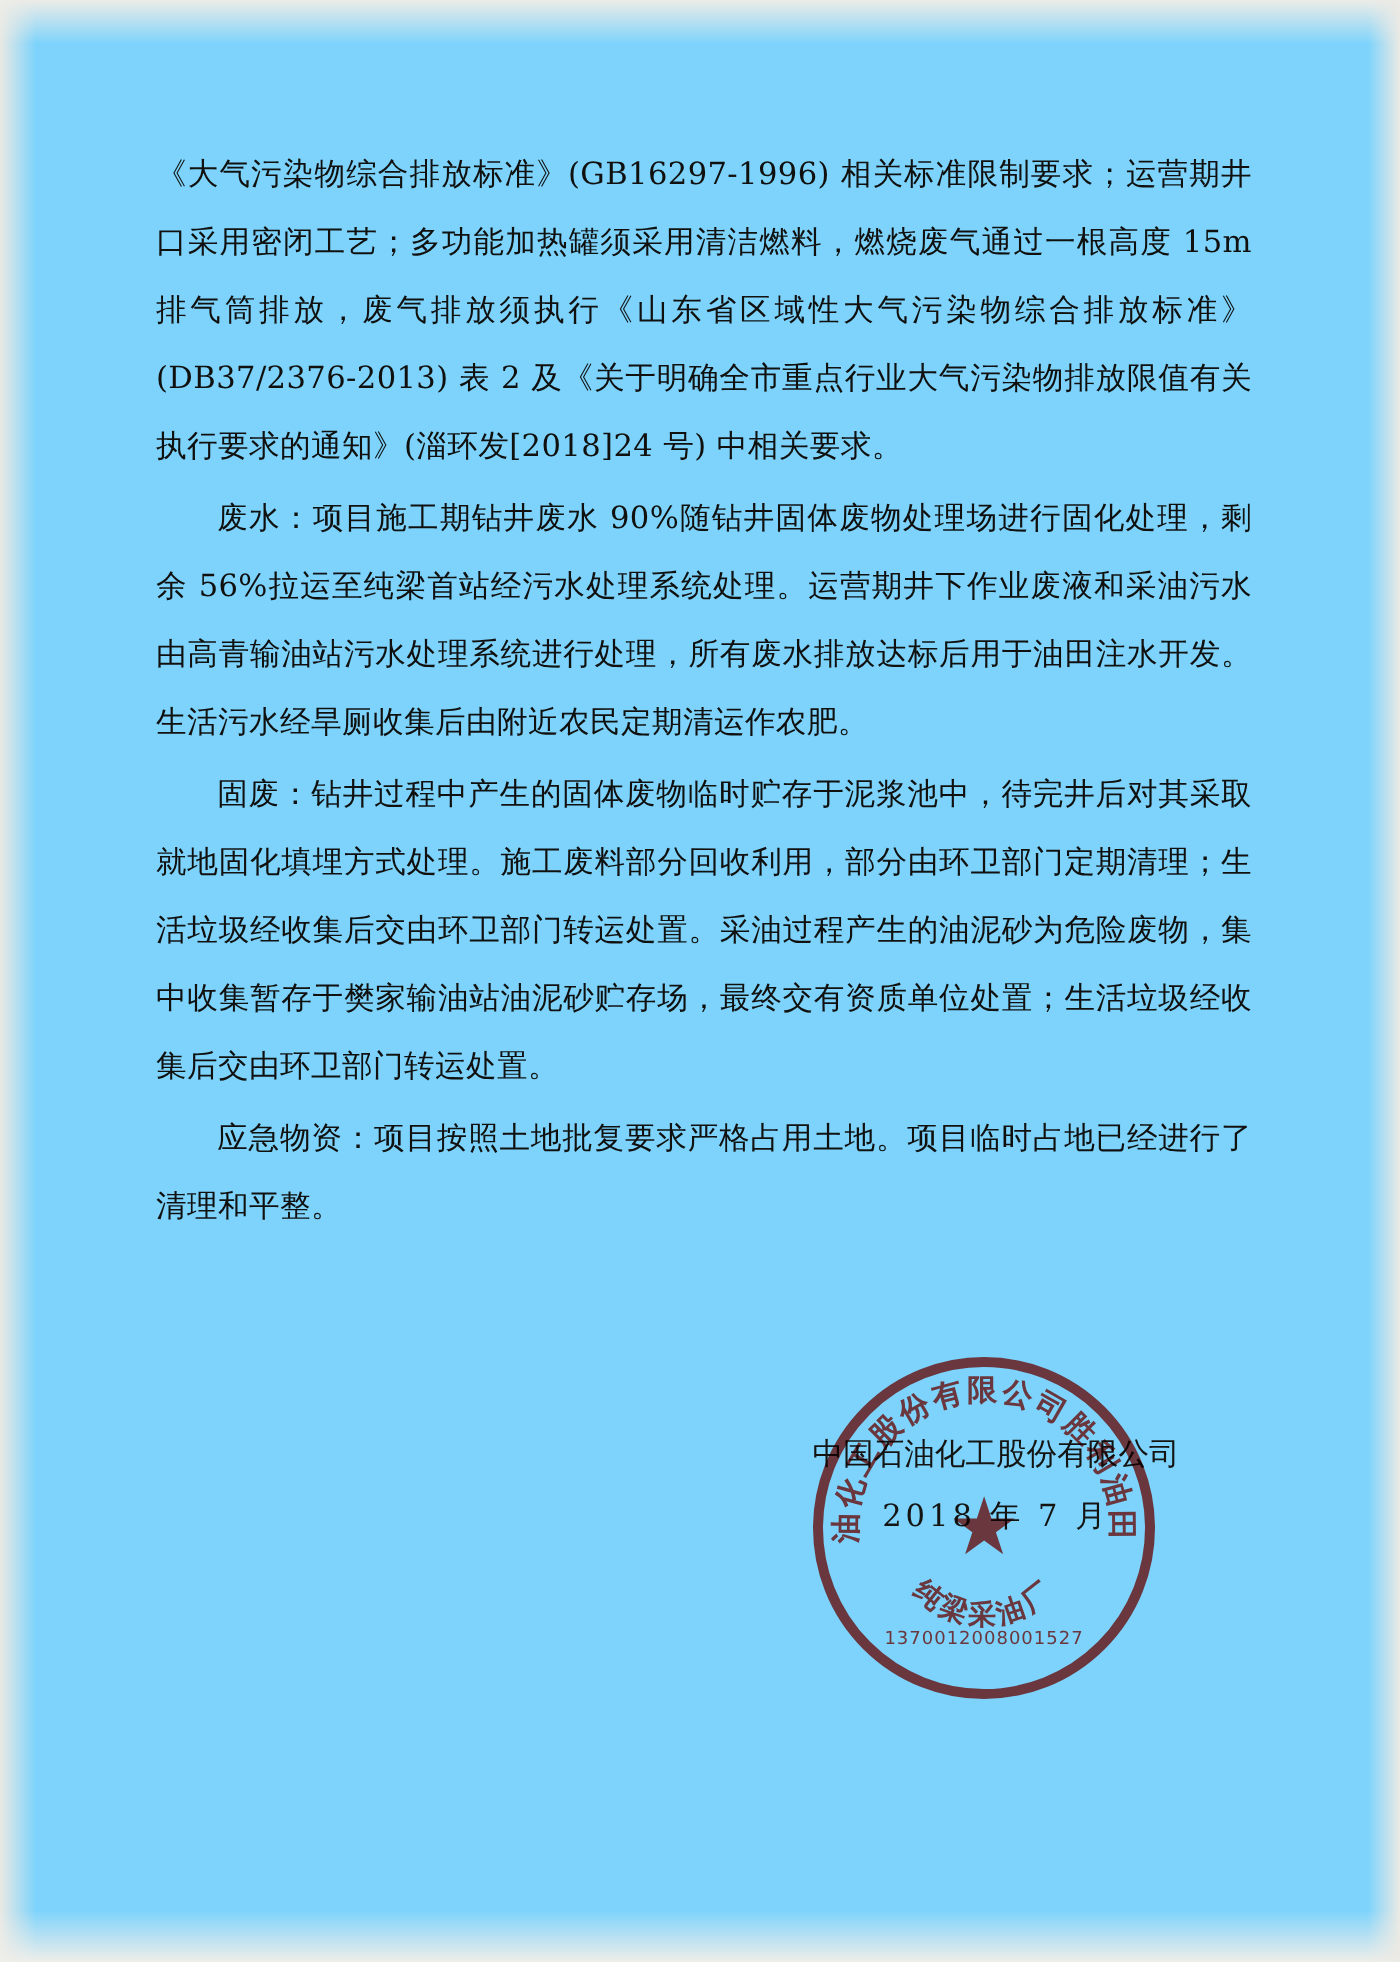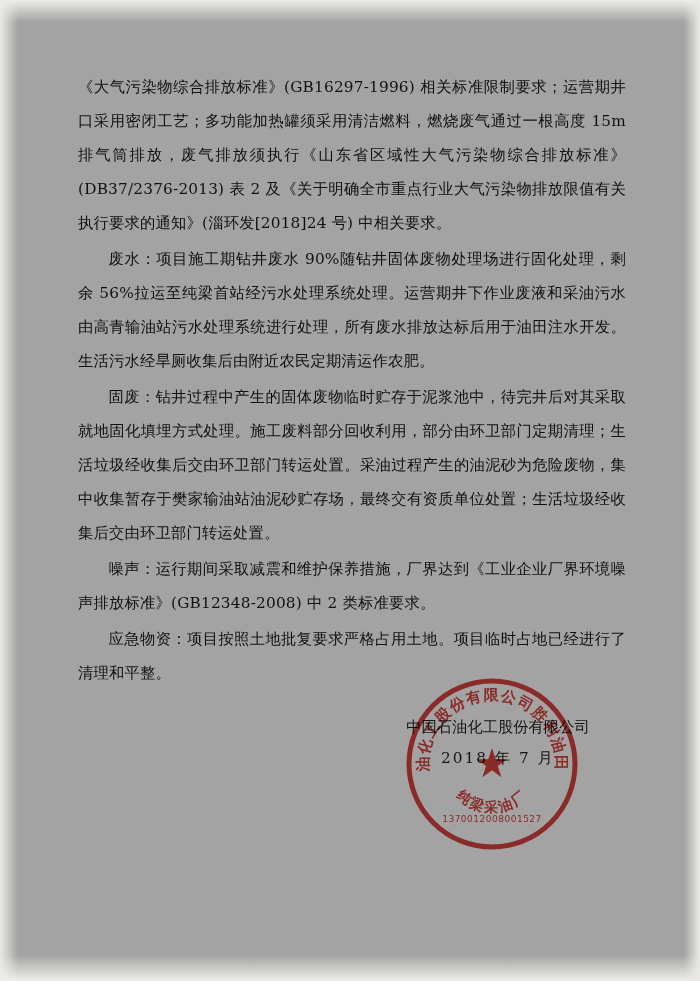--- a/index.html
+++ b/index.html
@@ -10,21 +10,21 @@
     width: 700px;
     height: 981px;
     background: #ffffff;
     font-family: "DejaVu Serif", "Liberation Serif", serif;
     overflow: hidden;
   }
   .page {
     position: relative;
     width: 700px;
     height: 981px;
-    background: #a3a3a3;
+    background: #7dd3fc;
     box-sizing: border-box;
     overflow: hidden;
   }
   
   .page::before {
     content: "";
     position: absolute;
     left: 0; top: 0; bottom: 0;
     width: 18px;
     background: linear-gradient(to right, #e9e9e4, rgba(255,255,255,0));
@@ -118,23 +118,20 @@
     </p>
 
     <p class="para indent">
       <span class="lead">废水：</span><span>项目施工期钻井废水 90%随钻井固体废物处理场进行固化处理，剩余 56%拉运至纯梁首站经污水处理系统处理。运营期井下作业废液和采油污水由高青输油站污水处理系统进行处理，所有废水排放达标后用于油田注水开发。生活污水经旱厕收集后由附近农民定期清运作农肥。</span>
     </p>
 
     <p class="para indent">
       <span class="lead">固废：</span><span>钻井过程中产生的固体废物临时贮存于泥浆池中，待完井后对其采取就地固化填埋方式处理。施工废料部分回收利用，部分由环卫部门定期清理；生活垃圾经收集后交由环卫部门转运处置。采油过程产生的油泥砂为危险废物，集中收集暂存于樊家输油站油泥砂贮存场，最终交有资质单位处置；生活垃圾经收集后交由环卫部门转运处置。</span>
     </p>
 
-    <p class="para indent">
-      <span class="lead">噪声：</span><span>运行期间采取减震和维护保养措施，厂界达到《工业企业厂界环境噪声排放标准》(GB12348-2008) 中 2 类标准要求。</span>
-    </p>
 
 
     <p class="para indent">
       <span class="lead">应急物资：</span><span>项目按照土地批复要求严格占用土地。项目临时占地已经进行了清理和平整。</span>
     </p>
 
   </div>
 
   <div class="sign-block">
     <div class="sign-line">中国石油化工股份有限公司</div>

